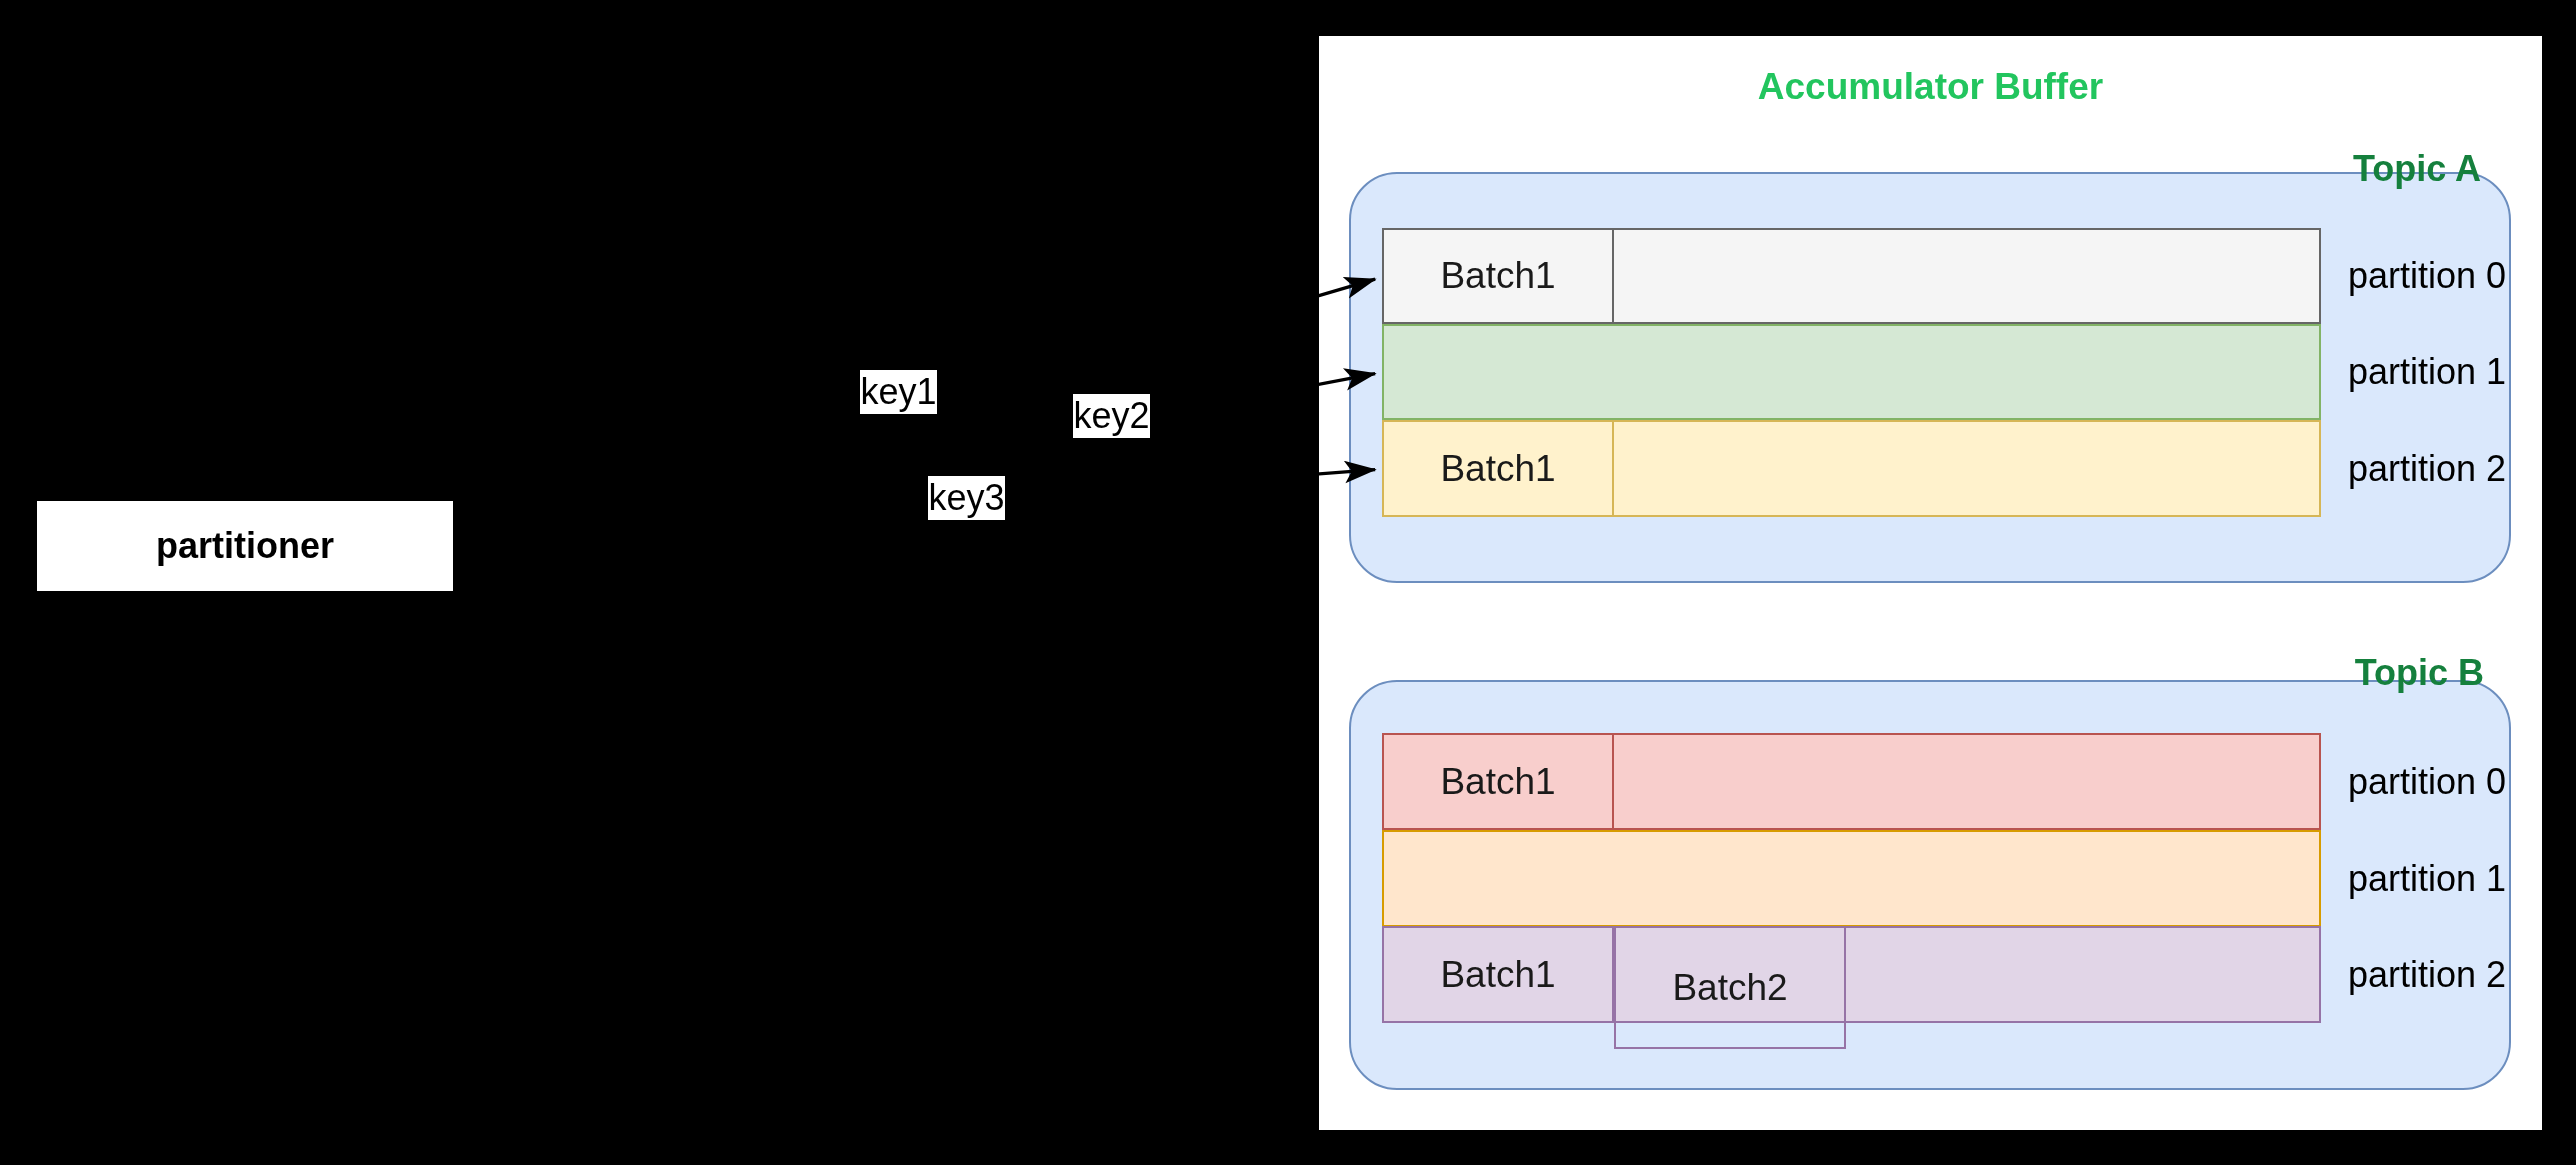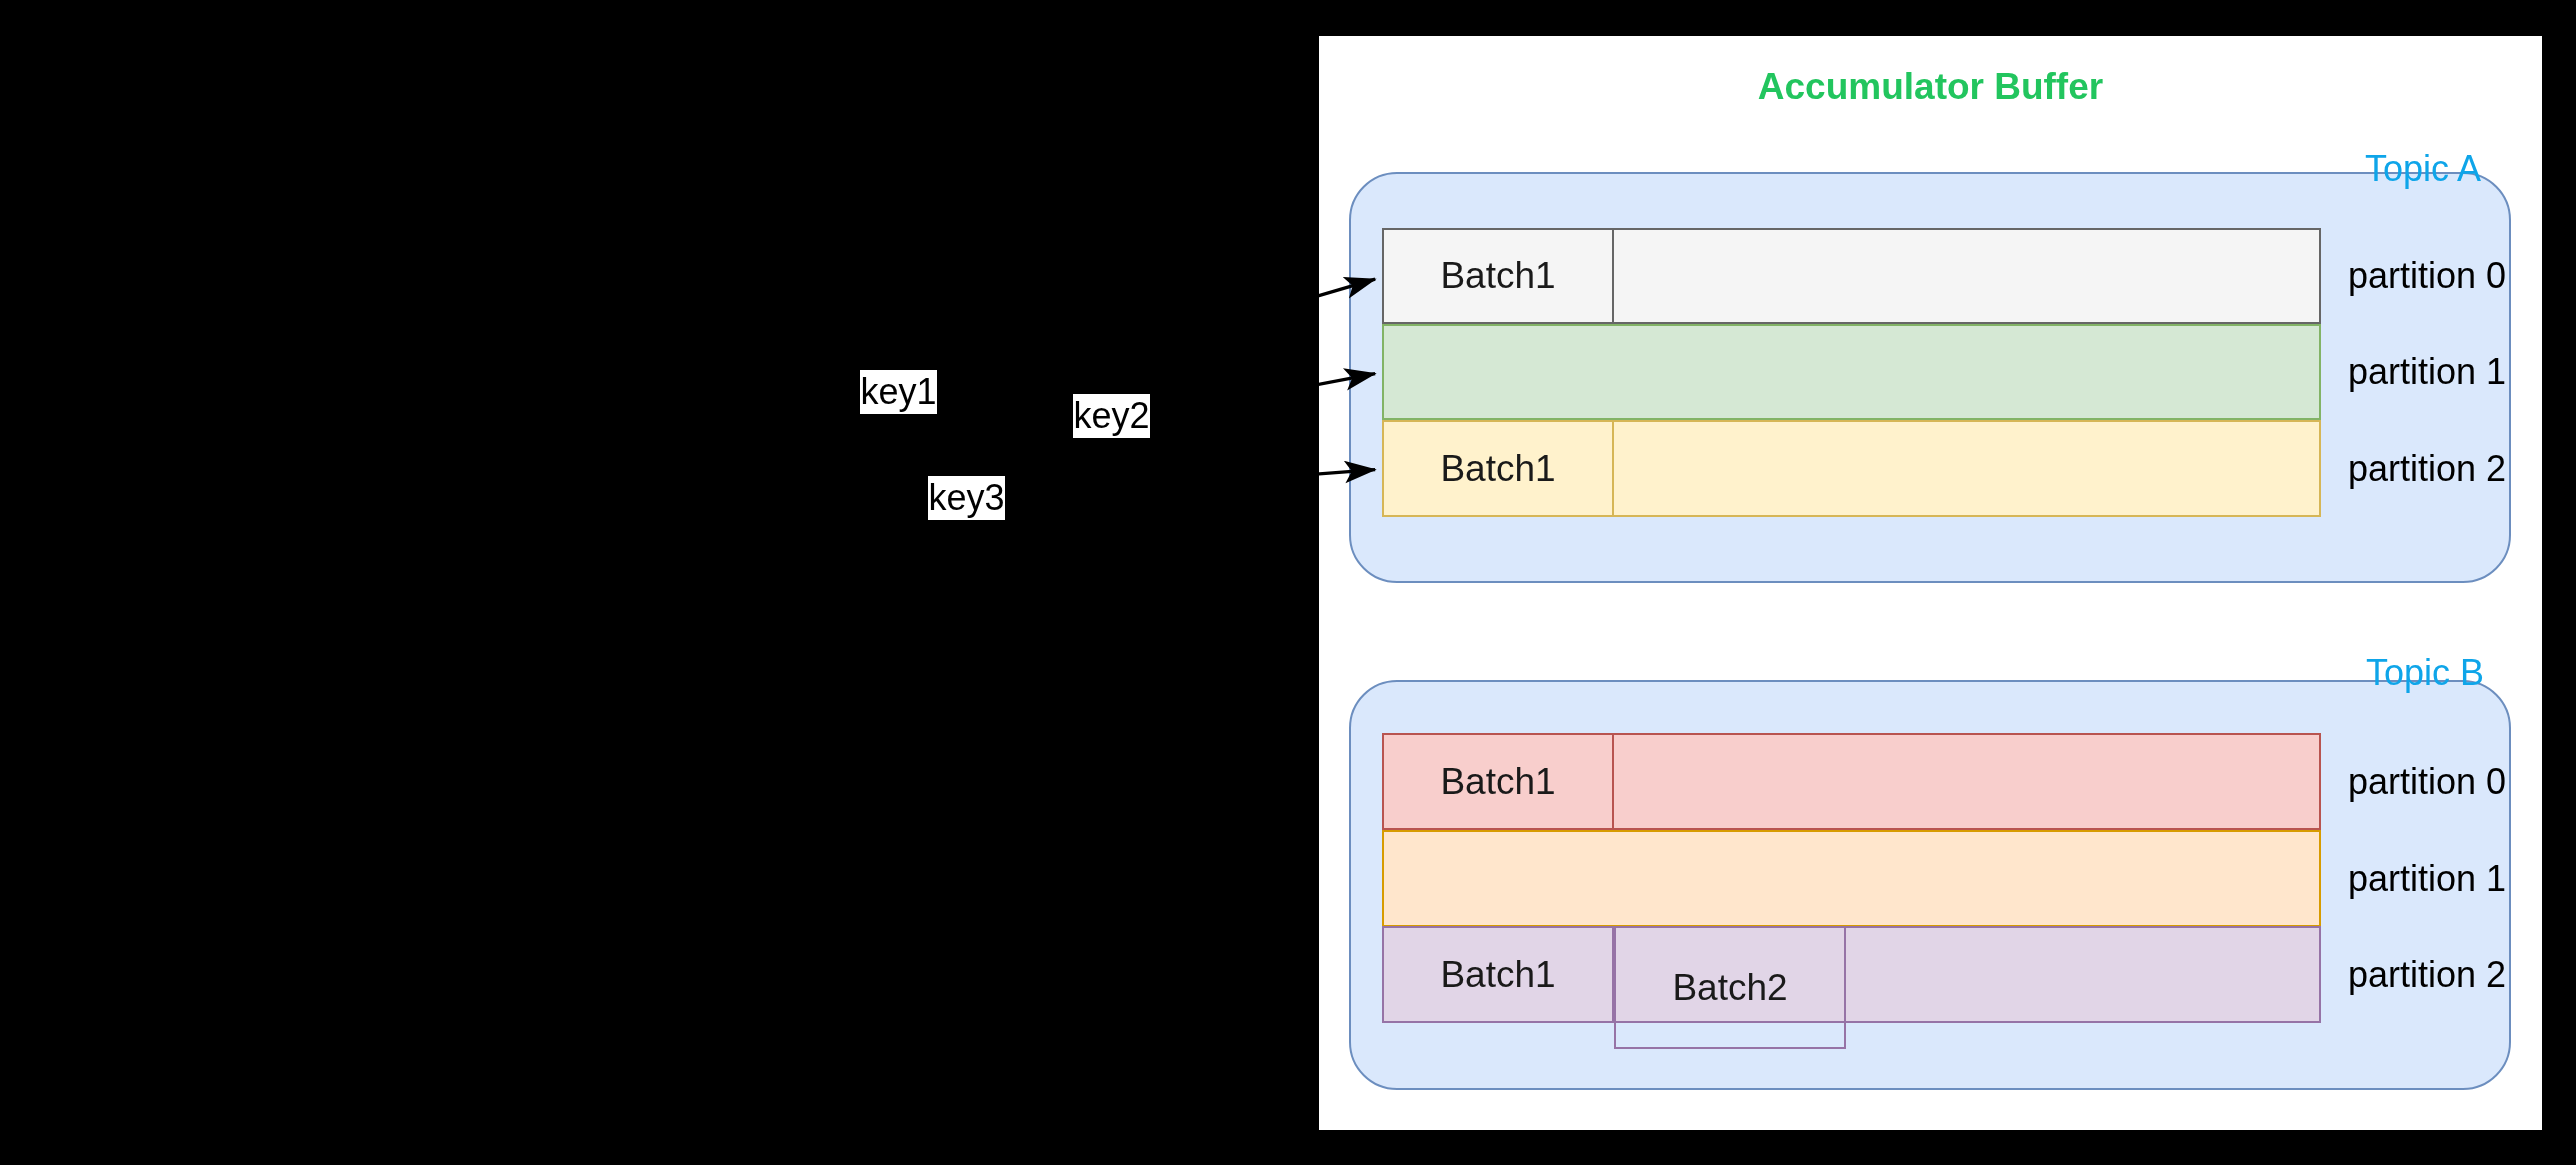--- a/index.html
+++ b/index.html
@@ -32,21 +32,21 @@
   #panel { left:1319px; top:36px; width:1223px; height:1094px; background:#ffffff; }
   #panel-title {
     left:1319px; top:66px; width:1223px; text-align:center;
     font-size:37px; font-weight:bold; color:#22c55e;
   }
 
   .topic-container { border:2.4px solid; border-radius:48px; }
   #topic-a-container { left:1349px; top:172px; width:1162px; height:411px; }
   #topic-b-container { left:1349px; top:680px; width:1162px; height:410px; }
 
-  .topic-label { font-size:36px; font-weight:normal; color:#0ea5e9; white-space:nowrap; }
+  .topic-label { font-size:36px; font-weight:bold; color:#15803d; white-space:nowrap; }
   #topic-a-label { right:95px; top:148px; }
   #topic-b-label { right:92px; top:652px; }
 
   .partition-row { left:1382px; width:939px; border:2.4px solid; }
   #row-a0 { top:228px;  height:96px; }
   #row-a1 { top:324px;  height:96px; }
   #row-a2 { top:420px;  height:97px; }
   #row-b0 { top:733px;  height:97px; }
   #row-b1 { top:830px; height:97px; }
   #row-b2 { top:926px; height:97px; }
@@ -72,20 +72,23 @@
   #plabel-b1 { top:830px; height:97px; }
   #plabel-b2 { top:926px; height:97px; }
 
   #arrow-layer { left:0; top:0; pointer-events:none; }
 </style>
 </head>
 <body>
 
 <div id="canvas">
 
+  <div class="abs white-box" id="partitioner-box">
+    <span>partitioner</span>
+  </div>
 
   <div class="abs key-label" id="key1">key1</div>
   <div class="abs key-label" id="key2">key2</div>
   <div class="abs key-label" id="key3">key3</div>
 
   <div class="abs" id="panel"></div>
   <div class="abs" id="panel-title">Accumulator Buffer</div>
 
   <div class="abs topic-container" id="topic-a-container" style="background-color: rgb(218, 232, 252); border-color: rgb(108, 142, 191);"></div>
   <div class="abs topic-label" id="topic-a-label">Topic A</div>

